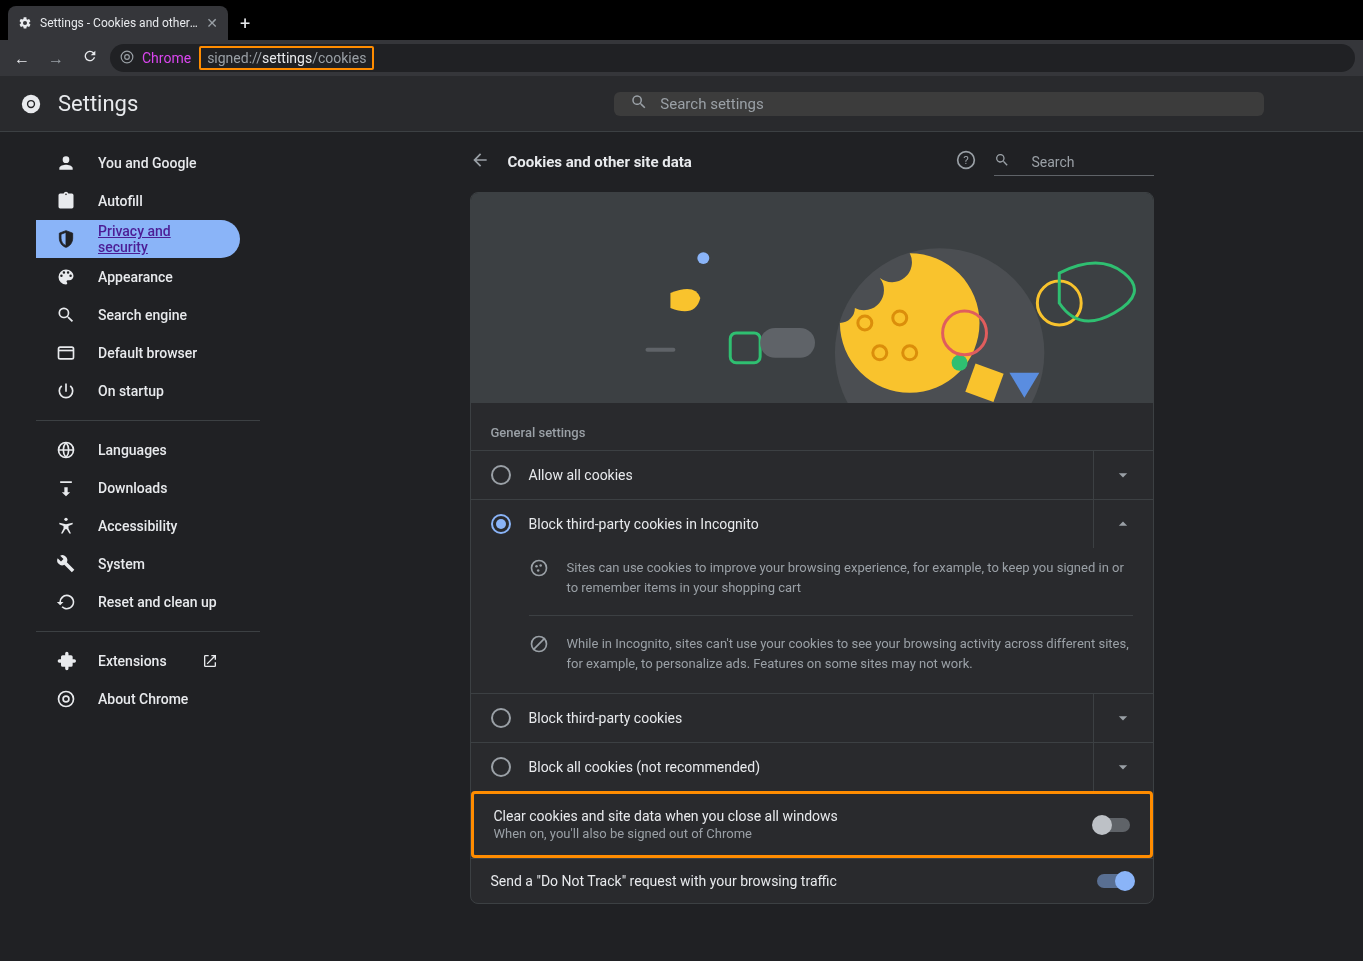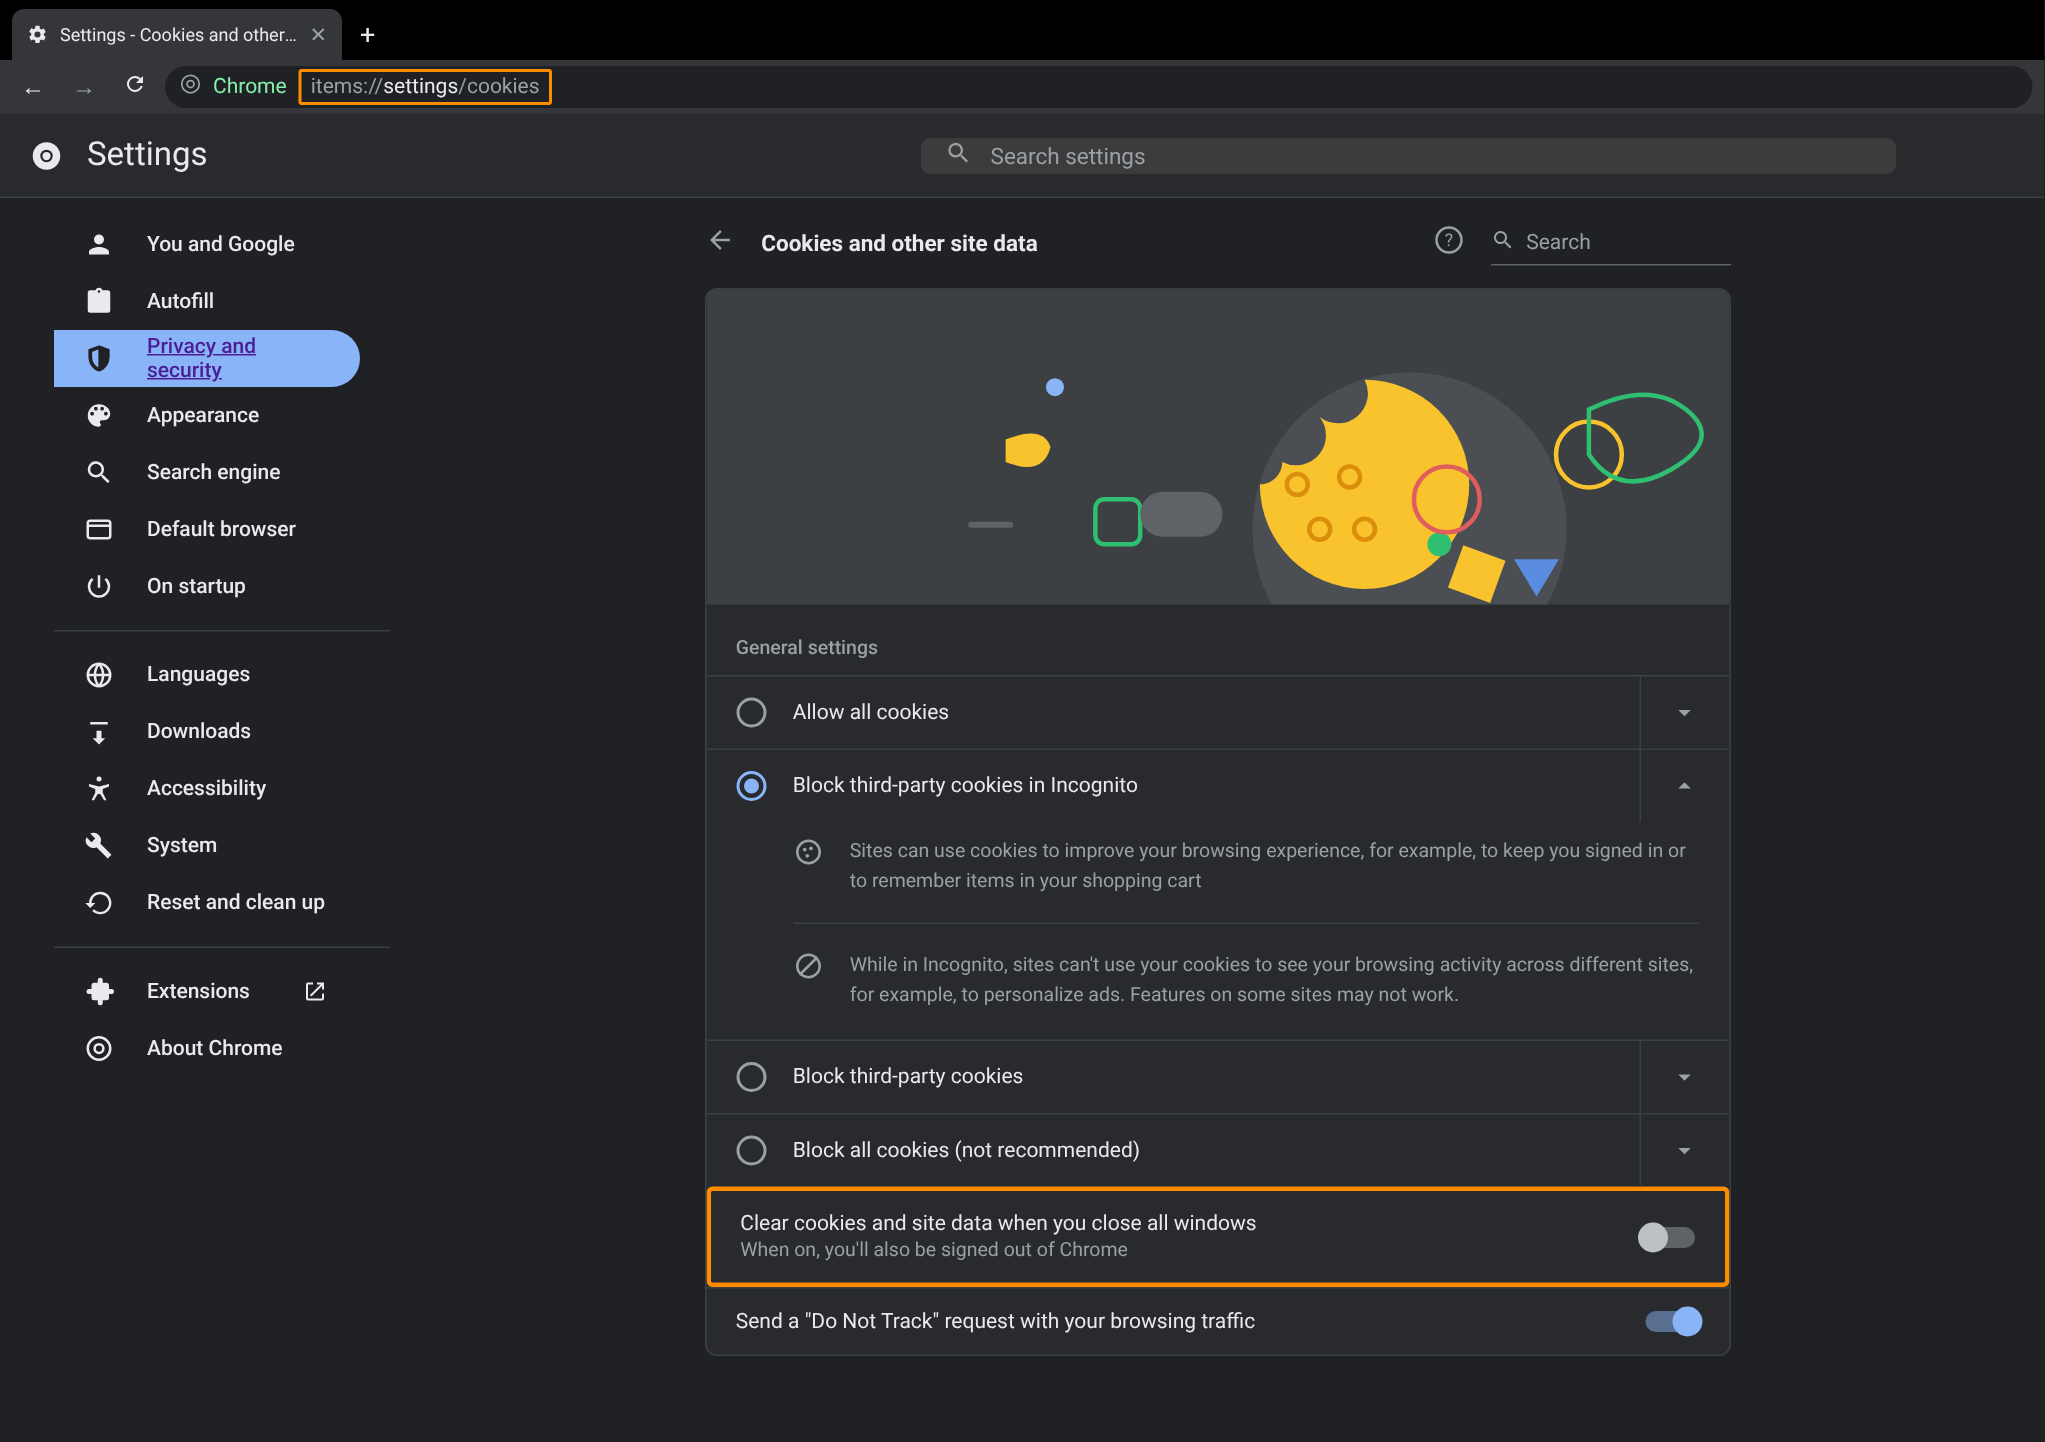--- a/index.html
+++ b/index.html
@@ -38,21 +38,21 @@
     flex:1;
     background:#202124;
     border-radius:16px;
     height:28px;
     display:flex; align-items:center;
     padding:0 10px;
     color:#9aa0a6;
     font-size:14px;
     gap:8px;
   }
-  .addr-pill .chrome-label { color:#86efac; }
+  .addr-pill .chrome-label { color:#d946ef; }
   .addr-pill .url-box {
     border:2px solid #ff8c00;
     padding:2px 6px;
     border-radius:2px;
     font-size:14px;
   }
   .addr-pill .url-box .seg-strong { color:#e8eaed; }
   .addr-pill .url-box .seg-dim { color:#9aa0a6; }
 
   
@@ -98,21 +98,21 @@
 
   .content { flex:1; display:flex; justify-content:center; overflow-y:auto; }
   .page { width:684px; padding-bottom:40px; }
   .page-header {
     display:flex; align-items:center; height:60px; gap:18px;
   }
   .page-header .back { cursor:pointer; color:#9aa0a6; }
   .page-header .page-title { font-size:15px; font-weight:700; color:#e8eaed; flex:1; }
   .page-header .help { color:#9aa0a6; cursor:pointer; }
   .page-header .pg-search {
-    display:flex; align-items:center; gap:8px; color:#9aa0a6; font-size:14px;
+    display:flex; align-items:center; gap:22px; color:#9aa0a6; font-size:14px;
     border-bottom:1px solid #5f6368; padding:4px 0; width:160px;
   }
   .card {
     background:#292a2d; border-radius:8px; overflow:hidden; border:1px solid #3c4043;
   }
   .banner { height:210px; background:#3c4043; position:relative; }
   .section-label { font-size:13px; color:#9aa0a6; padding:22px 20px 10px; font-weight:500; }
 
   .row {
     display:flex; align-items:center; padding:14px 20px; border-top:1px solid #3c4043;
@@ -181,21 +181,21 @@
   </span>
   <div class="addr-pill">
     <span>
       <svg viewBox="0 0 24 24" width="14" height="14">
           <circle cx="12" cy="12" r="10" fill="none" stroke="#9aa0a6" stroke-width="2"></circle>
           <circle cx="12" cy="12" r="4" fill="none" stroke="#9aa0a6" stroke-width="2"></circle>
         </svg>
     </span>
     <span class="chrome-label">Chrome</span>
     <span class="url-box">
-      <span class="seg-dim">items://</span><span class="seg-strong">settings</span><span class="seg-dim">/cookies</span>
+      <span class="seg-dim">signed://</span><span class="seg-strong">settings</span><span class="seg-dim">/cookies</span>
     </span>
   </div>
 </div>
 
 <div class="app-header">
   <span class="logo">
     <svg viewBox="0 0 24 24">
         <circle cx="12" cy="12" r="10" fill="#e8eaed"></circle>
         <circle cx="12" cy="12" r="4.5" fill="#202124"></circle>
         <circle cx="12" cy="12" r="3" fill="#e8eaed"></circle>

